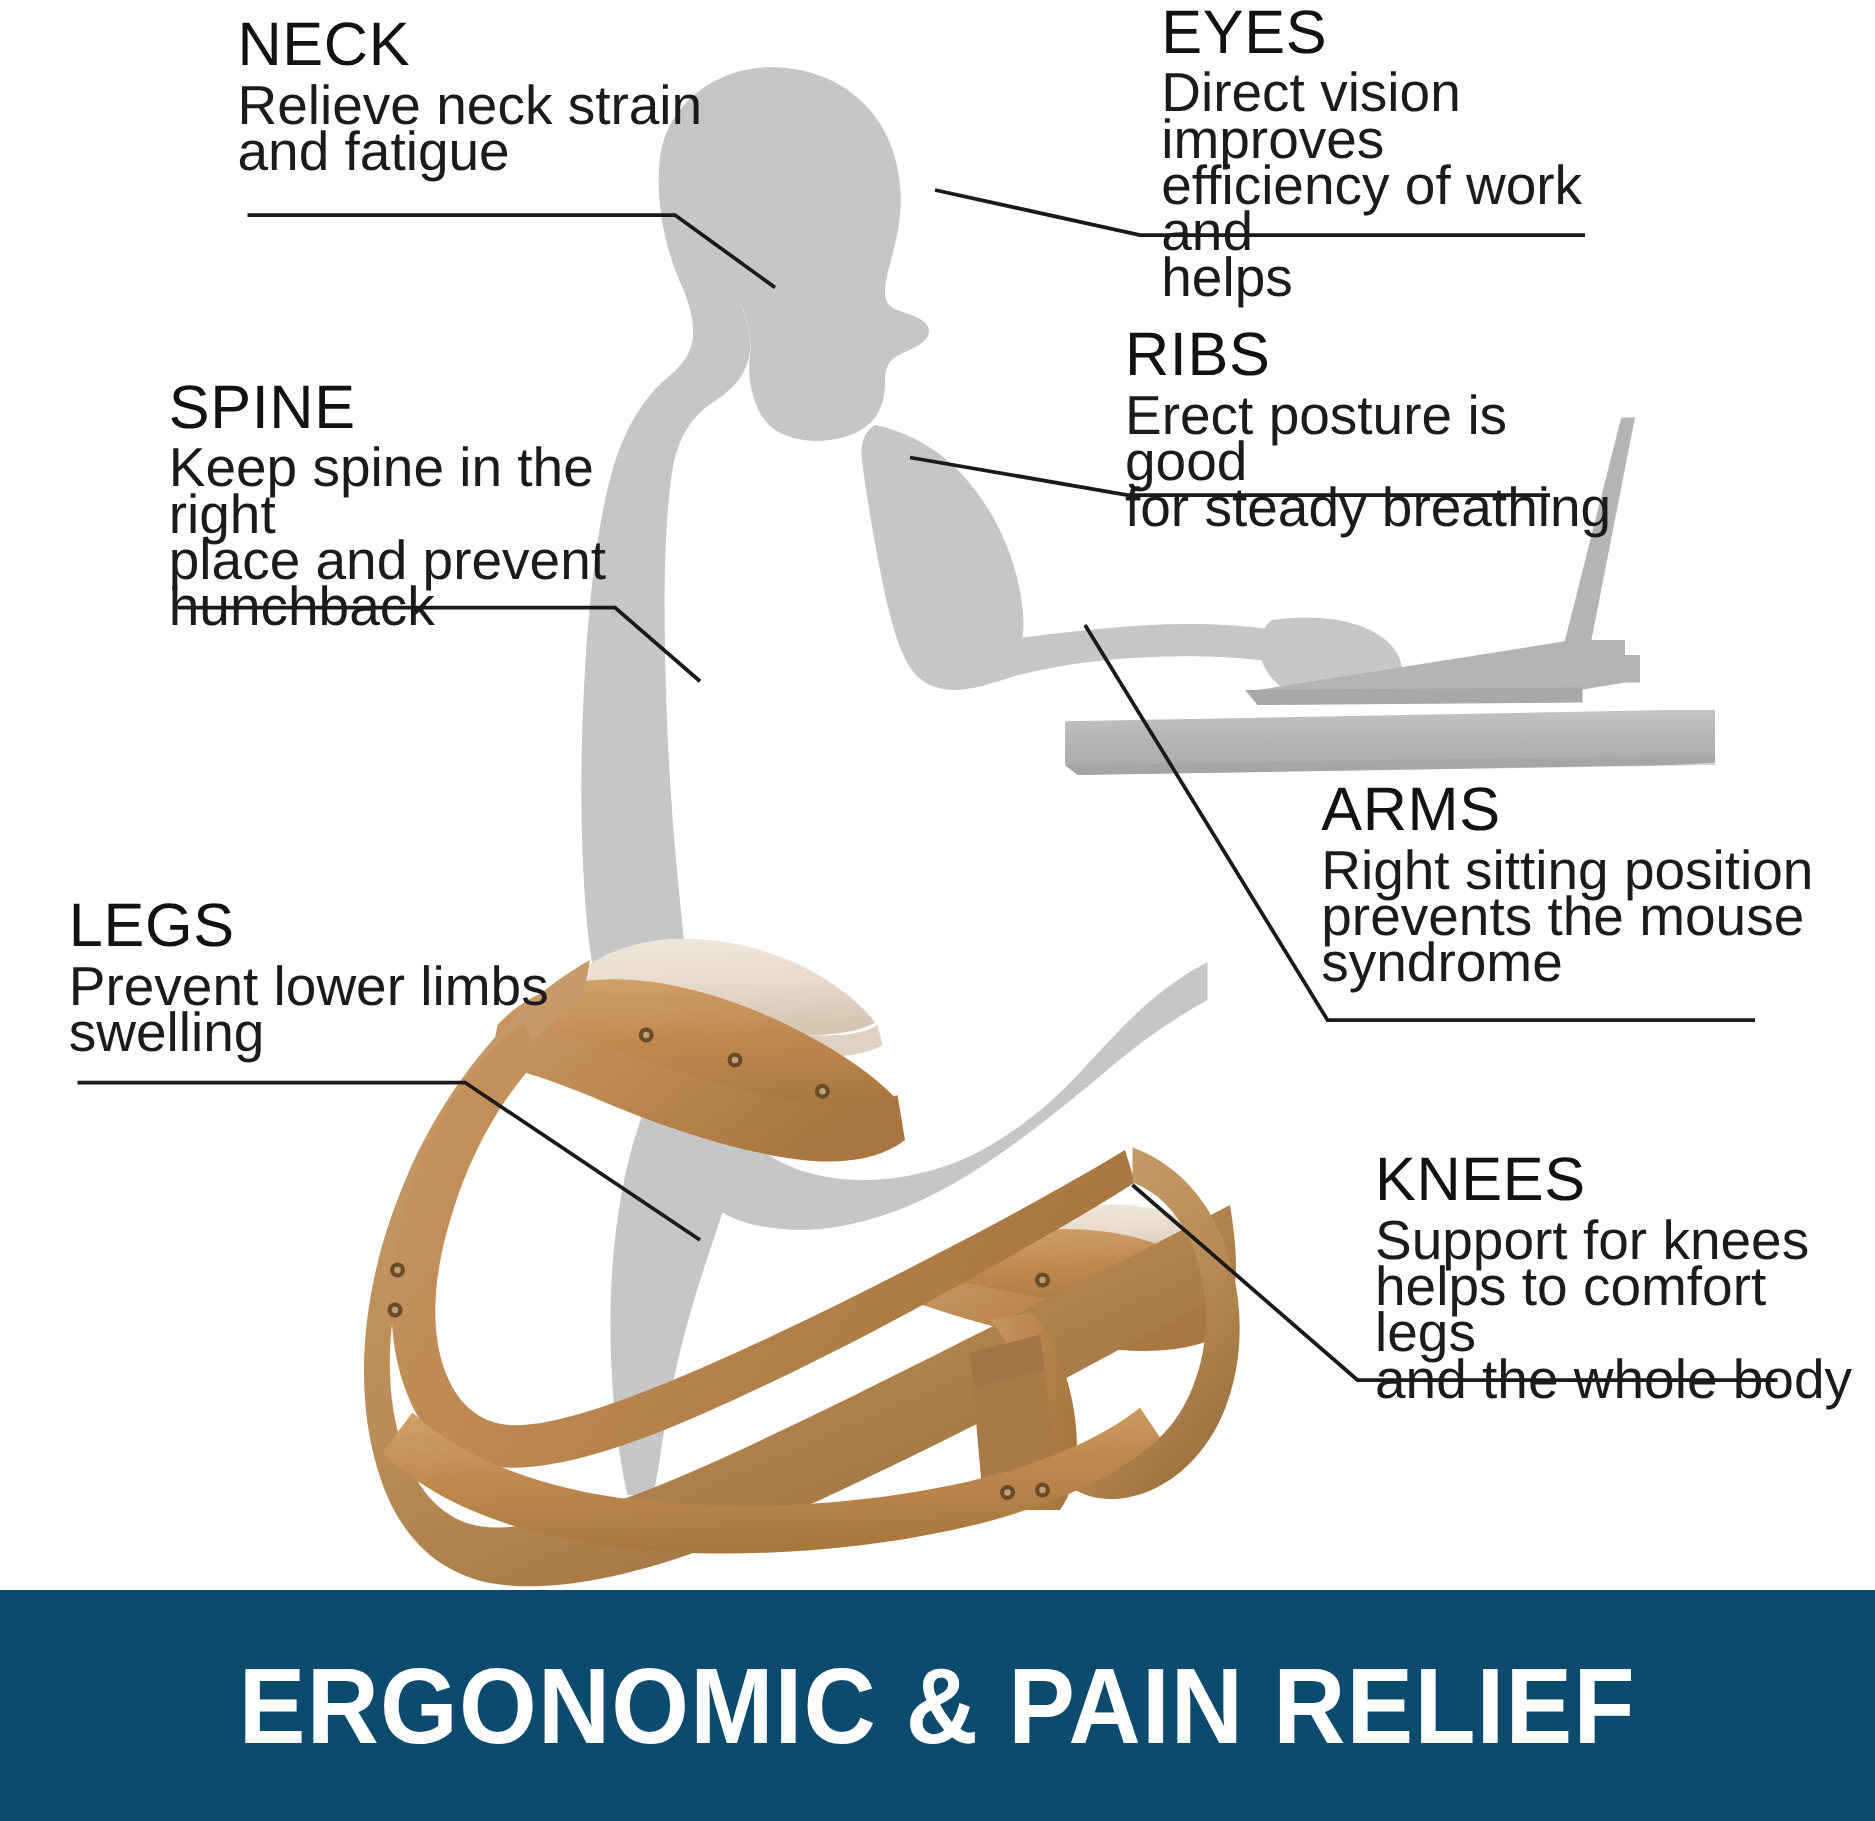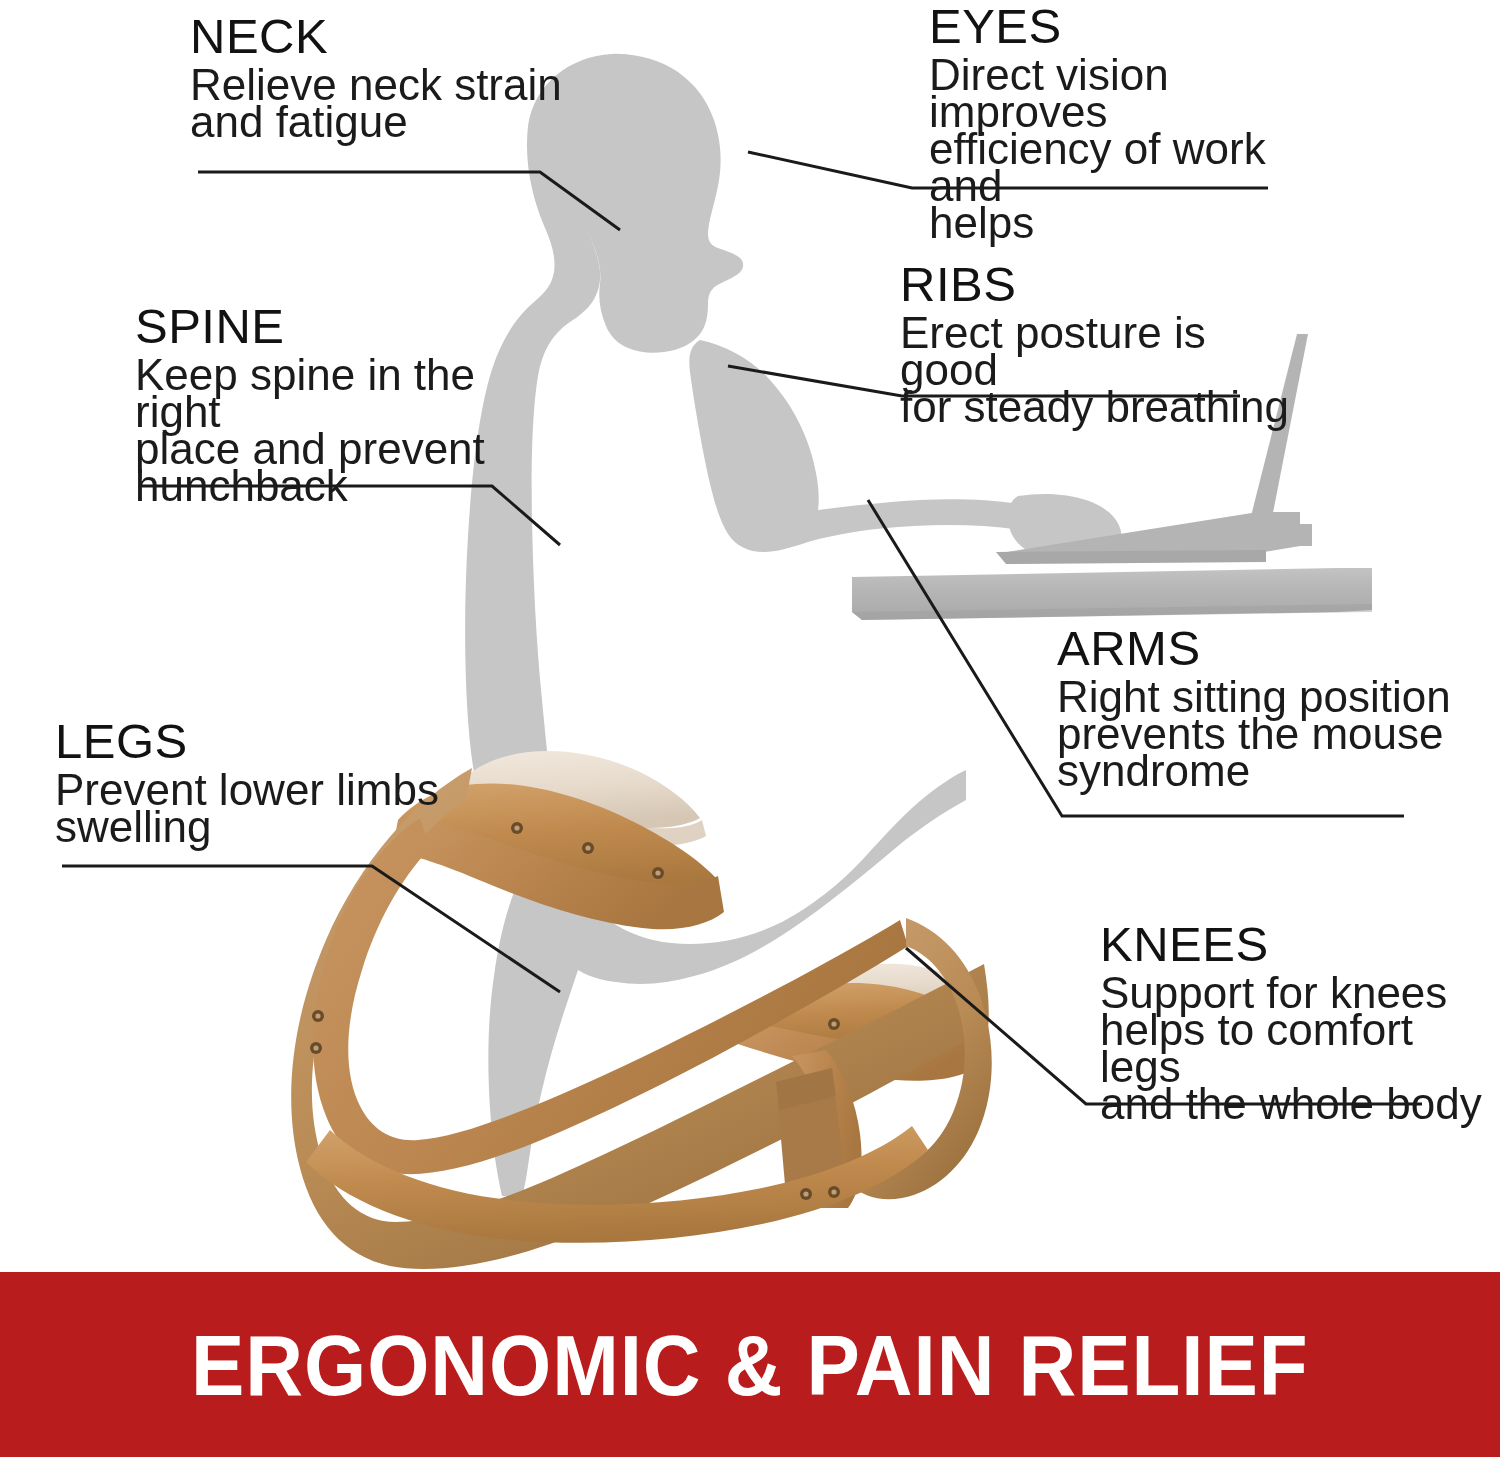--- a/index.html
+++ b/index.html
@@ -56,21 +56,21 @@
   #callout-legs  { left: 55px;   top: 715px; width: 400px; }
   #callout-knees { left: 1100px; top: 918px; width: 400px; }
 
   
   #banner {
     position: absolute;
     left: 0;
     top: 1272px;
     width: 1500px;
     height: 185px;
-    background: #b91c1c;
+    background: #0c4a6e;
     display: flex;
     align-items: center;
     justify-content: center;
   }
   #banner-text {
     font-family: "Liberation Sans Narrow", "Liberation Sans", sans-serif;
     font-weight: bold;
     font-size: 86px;
     line-height: 90px;
     letter-spacing: 1px;

